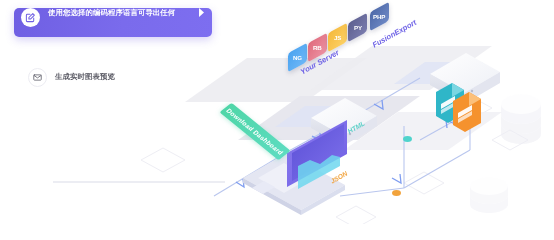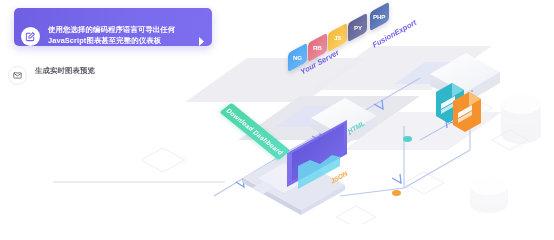--- a/index.html
+++ b/index.html
@@ -8,40 +8,40 @@
     background:#ffffff;
     font-family:"Liberation Sans","DejaVu Sans",sans-serif;
     -webkit-font-smoothing:antialiased;
   }
   .stage{position:relative;width:554px;height:224px;background:#fff;overflow:hidden;}
 
   
   .feature-list{position:absolute;left:0;top:0;width:226px;height:224px;z-index:40;}
 
   .feature-card{
-    position:absolute;left:14px;top:8px;width:198px;height:38px;
+    position:absolute;left:14px;top:8px;width:198px;height:29px;
     background:linear-gradient(100deg,#6f5fe3 0%,#7a6bec 55%,#7d6ef0 100%);
     border-radius:5px;
     box-shadow:0 3px 8px rgba(110,95,225,.28);
-    display:flex;align-items:flex-end;padding:0 6px 0 7px;box-sizing:border-box;
+    display:flex;align-items:flex-start;padding:0 6px 0 7px;box-sizing:border-box;
   }
   .fc-badge{
     width:19px;height:19px;border-radius:50%;background:#fff;flex:0 0 19px;
     display:flex;align-items:center;justify-content:center;margin-right:8px;
   }
   .fc-text{
     flex:1 1 auto;color:#ffffff;font-size:7.4px;line-height:10.5px;font-weight:bold;
     letter-spacing:.1px;
   }
   .fc-text span{display:block;white-space:nowrap;}
   .fc-arrow{flex:0 0 10px;display:flex;align-items:center;justify-content:center;}
 
   .feature-row{
-    position:absolute;left:8px;width:190px;height:22px;
-    display:flex;font-family:Liberation Serif, serif;
+    position:absolute;left:28px;width:190px;height:22px;
+    display:flex;align-items:center;font-family:Liberation Serif, serif;
   }
   .feature-row.r2{top:66px;}
   .feature-row.r3{top:110px;}
   .fr-badge{
     width:19px;height:19px;border-radius:50%;background:#fff;
     border:1px solid #ececf2;flex:0 0 19px;
     display:flex;align-items:center;justify-content:center;margin-right:8px;
     box-sizing:border-box;
   }
   .fr-text{color:#5c5c66;font-size:7.4px;font-weight:bold;letter-spacing:.1px;white-space:nowrap;}
@@ -252,21 +252,20 @@
 
     <div class="feature-card">
       <span class="fc-badge">
         <svg width="11" height="11" viewBox="0 0 24 24" fill="none" stroke="#6f5fe3" stroke-width="2.2" stroke-linecap="round" stroke-linejoin="round">
           <path d="M19 13v6a2 2 0 0 1-2 2H5a2 2 0 0 1-2-2V7a2 2 0 0 1 2-2h6"></path>
           <path d="M17 3.5l3.5 3.5L12 15.5H8.5V12z"></path>
         </svg>
       </span>
       <span class="fc-text">
         <span>使用您选择的编码程序语言可导出任何</span>
-        <span>JavaScript图表甚至完整的仪表板</span>
       </span>
       <span class="fc-arrow">
         <svg width="7" height="9" viewBox="0 0 7 9">
             <path d="M1 0 L6 4.5 L1 9 Z" fill="#ffffff"></path>
           </svg>
       </span>
     </div>
 
     <div class="feature-row r2">
       <span class="fr-badge">

